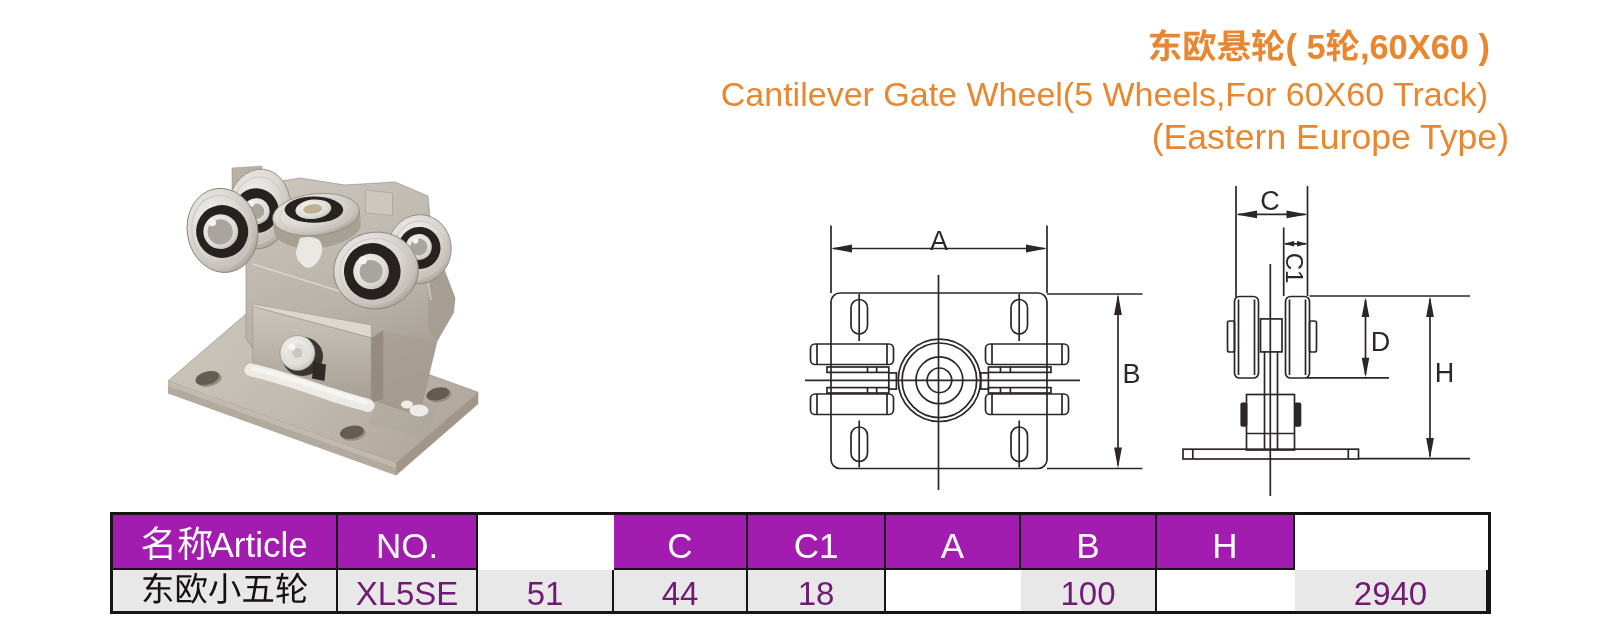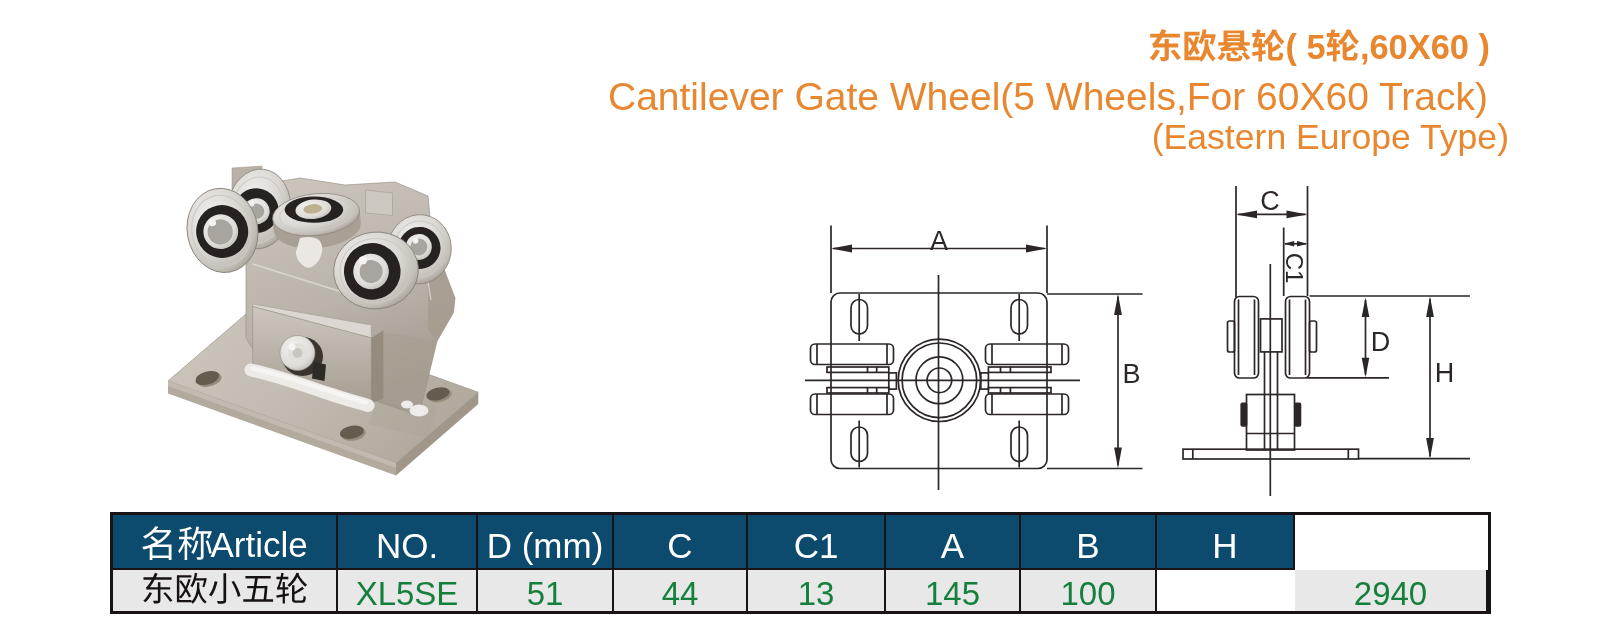--- a/index.html
+++ b/index.html
@@ -1,45 +1,43 @@
 <!DOCTYPE html>
 <html><head><meta charset="utf-8"><style>
 * { margin:0; padding:0; box-sizing:border-box; }
 html,body { width:1600px; height:631px; background:#ffffff; overflow:hidden;
   font-family:"Liberation Sans", sans-serif; }
 .abs { position:absolute; }
-.t2 { left:0; right:112px; top:76.5px; text-align:right; font-size:39px; line-height:1; color:#e8872f; }
+.t2 { left:0; right:112px; top:76.5px; text-align:right; font-size:34px; line-height:1; color:#e8872f; }
 .t3 { left:0; right:91px; top:120px; text-align:right; font-size:35.6px; line-height:1; color:#e8872f; }
 #tbl { left:110px; top:512px; width:1381px; height:102px; border:3px solid #181314;
   display:grid; grid-template-columns:225px 140px 136px 134px 138px 135px 136px 138px 193px; grid-template-rows:55px 41px; z-index:1; }
-.hc { background:#0c4a6e; border-right:2px solid #181314; border-bottom:2px solid #181314;
+.hc { background:#a21caf; border-right:2px solid #181314; border-bottom:2px solid #181314;
   color:#fff; font-size:35px; display:flex; align-items:center; justify-content:center; padding-top:8px; }
-.dc { background:#e8e8e8; border-right:2px solid #181314; color:#15803d; font-size:33px;
+.dc { background:#e8e8e8; border-right:2px solid #181314; color:#701a75; font-size:33px;
   display:flex; align-items:center; justify-content:center; padding-top:7px; }
 .hc:nth-child(9) { border-right:none; }
 .dc:nth-child(18) { border-right:none; }
 </style></head>
 <body>
 <div class="abs t2">Cantilever Gate Wheel(5 Wheels,For 60X60 Track)</div>
 <div class="abs t3">(Eastern Europe Type)</div>
 <div class="abs" id="tbl">
     <div class="hc" style="grid-row:1;grid-column:1"></div>
     <div class="hc" style="grid-row:1;grid-column:2">NO.</div>
-    <div class="hc" style="grid-row:1;grid-column:3">D (mm)</div>
     <div class="hc" style="grid-row:1;grid-column:4">C</div>
     <div class="hc" style="grid-row:1;grid-column:5">C1</div>
     <div class="hc" style="grid-row:1;grid-column:6">A</div>
     <div class="hc" style="grid-row:1;grid-column:7">B</div>
     <div class="hc" style="grid-row:1;grid-column:8">H</div>
     <div class="dc" style="grid-row:2;grid-column:1"></div>
     <div class="dc" style="grid-row:2;grid-column:2">XL5SE</div>
     <div class="dc" style="grid-row:2;grid-column:3">51</div>
     <div class="dc" style="grid-row:2;grid-column:4">44</div>
-    <div class="dc" style="grid-row:2;grid-column:5">13</div>
-    <div class="dc" style="grid-row:2;grid-column:6">145</div>
+    <div class="dc" style="grid-row:2;grid-column:5">18</div>
     <div class="dc" style="grid-row:2;grid-column:7">100</div>
     <div class="dc" style="grid-row:2;grid-column:9">2940</div>
   </div>
 <svg width="1600" height="631" viewBox="0 0 1600 631" style="position:absolute;left:0;top:0;z-index:5;pointer-events:none" font-family="Liberation Sans, sans-serif">
 <defs>
 <linearGradient id="gPlate" x1="0" y1="0" x2="1" y2="0.45">
         <stop offset="0" stop-color="#ccc6bc"></stop>
         <stop offset="0.55" stop-color="#c2bbb1"></stop>
         <stop offset="1" stop-color="#b2aa9f"></stop>
       </linearGradient>

